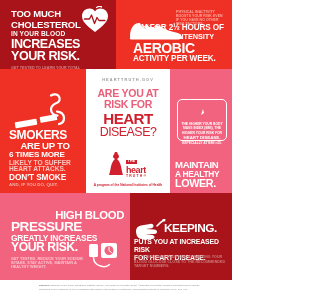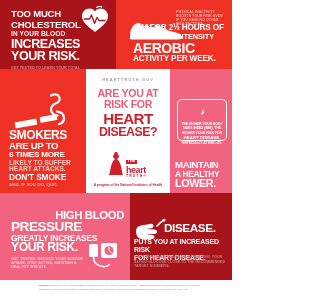--- a/index.html
+++ b/index.html
@@ -36,36 +36,36 @@
   #p-aero .a3{font-size:14px;font-weight:bold;letter-spacing:-0.4px;margin-top:.5px;}
   #p-aero .a4{font-size:8.2px;font-weight:bold;letter-spacing:-0.15px;margin-top:0px;}
   #p-aero .fine{position:absolute;right:6px;top:11px;width:50px;font-size:3.5px;
                 font-weight:bold;color:#F9A79E;text-align:left;}
   .shoe-ico{position:absolute;left:12px;top:16px;width:54px;height:26px;}
 
   
   #p-smoke{left:0;top:69px;width:86px;height:124px;background:#EE3124;}
   #p-smoke .wrap{position:absolute;left:9px;bottom:5px;right:5px;color:#fff;}
   #p-smoke .s1{font-size:12px;font-weight:bold;letter-spacing:-0.4px;}
-  #p-smoke .s2{font-size:9.6px;font-weight:bold;letter-spacing:-0.3px;margin-top:0px;}
+  #p-smoke .s2{font-size:9.6px;font-weight:bold;letter-spacing:-0.3px;margin-top:0px;text-align:center;}
   #p-smoke .s3{font-size:8.1px;font-weight:bold;letter-spacing:-0.2px;margin-top:.5px;}
   #p-smoke .s4{font-size:6.6px;font-weight:bold;letter-spacing:0px;margin-top:.5px;color:#FAC6C0;}
   #p-smoke .s5{font-size:6.6px;font-weight:bold;letter-spacing:0px;color:#FAC6C0;}
   #p-smoke .s6{font-size:8.3px;font-weight:bold;letter-spacing:-0.1px;margin-top:.5px;}
   #p-smoke .s7{font-size:4.4px;font-weight:bold;margin-top:1.5px;color:#F5AFA8;}
   .cig-ico{position:absolute;left:14px;top:22px;width:54px;height:40px;}
 
   
   #p-card{left:86px;top:69px;width:84px;height:124px;background:#ffffff;}
   #p-card .inner{padding:8px 6px 0 6px;text-align:center;}
   #p-card .kicker{font-size:3.9px;font-weight:bold;color:#9B9B9B;letter-spacing:1.1px;}
   #p-card .q1{font-size:10.6px;color:#E8607A;letter-spacing:-0.3px;margin-top:6px;line-height:1.05;}
   #p-card .q2{font-size:10.6px;color:#E8607A;letter-spacing:-0.3px;line-height:1.05;}
   #p-card .q3{font-size:15.2px;font-weight:bold;color:#D0202E;letter-spacing:-0.6px;margin-top:1px;line-height:1;}
-  #p-card .q4{font-size:12.4px;font-weight:bold;color:#D0202E;letter-spacing:-0.5px;line-height:1;}
+  #p-card .q4{font-size:12.4px;font-weight:normal;color:#D0202E;letter-spacing:-0.5px;line-height:1;}
   .logo-row{position:absolute;left:0;right:0;bottom:15px;display:flex;
             align-items:center;justify-content:center;gap:2px;}
   .logo-txt{text-align:left;line-height:1;}
   .logo-the{font-size:3.6px;font-weight:bold;color:#fff;background:#D0202E;
             padding:.5px 1.5px;display:inline-block;letter-spacing:.3px;}
   .logo-heart{font-size:9px;font-weight:bold;color:#D0202E;letter-spacing:-0.4px;
               display:block;margin-top:.3px;}
   .logo-truth{font-size:3.4px;font-weight:bold;color:#D0202E;letter-spacing:1.2px;display:block;}
   #p-card .cred{position:absolute;left:0;right:0;bottom:6px;text-align:center;
                 font-size:3.2px;color:#D0202E;font-weight:bold;line-height:1.25;}
@@ -219,21 +219,21 @@
       <path d="M11 30c0 10 6 16 14 18 6 2 14 1 18-3" stroke="#ffffff" stroke-width="3" fill="none" stroke-linecap="round"></path>
     </svg>
   </div>
 
   <div class="panel" id="p-diab">
     <svg class="hand-ico" viewBox="0 0 64 40">
       <path d="M2 24c0-6 4-10 10-11l18-3c4-1 7 1 7 4s-3 5-7 5l-9 1 17 1c4 0 6 2 6 5s-3 4-7 4l-16 1 13 1c3 0 5 2 5 4s-2 4-5 4H14C7 40 2 34 2 24z" fill="#ffffff"></path>
       <path d="M44 14c4-5 9-9 14-12" stroke="#ffffff" stroke-width="3" fill="none" stroke-linecap="round"></path>
       <circle cx="58" cy="2" r="3" fill="#ffffff"></circle>
     </svg>
-    <div class="hl head">DISEASE.</div>
+    <div class="hl head">KEEPING.</div>
     <div class="sub">
       <div>PUTS YOU AT INCREASED RISK</div>
       <div>FOR HEART DISEASE.</div>
     </div>
     <div class="tiny fine">YOU CAN LOWER YOUR RISK BY KEEPING YOUR BLOOD GLUCOSE CLOSE TO THE RECOMMENDED TARGET NUMBERS.</div>
   </div>
 
   <div class="panel" id="footer">
     <div class="src">
       <b>Sources:</b><span> National Heart, Lung, and Blood Institute (2005). Your guide to a healthy heart. ¹ Diabetes Prevention Program Research Group (2002). Reduction in the incidence of type 2 diabetes with lifestyle intervention or metformin. New England Journal of Medicine (346), 393-403.</span>

